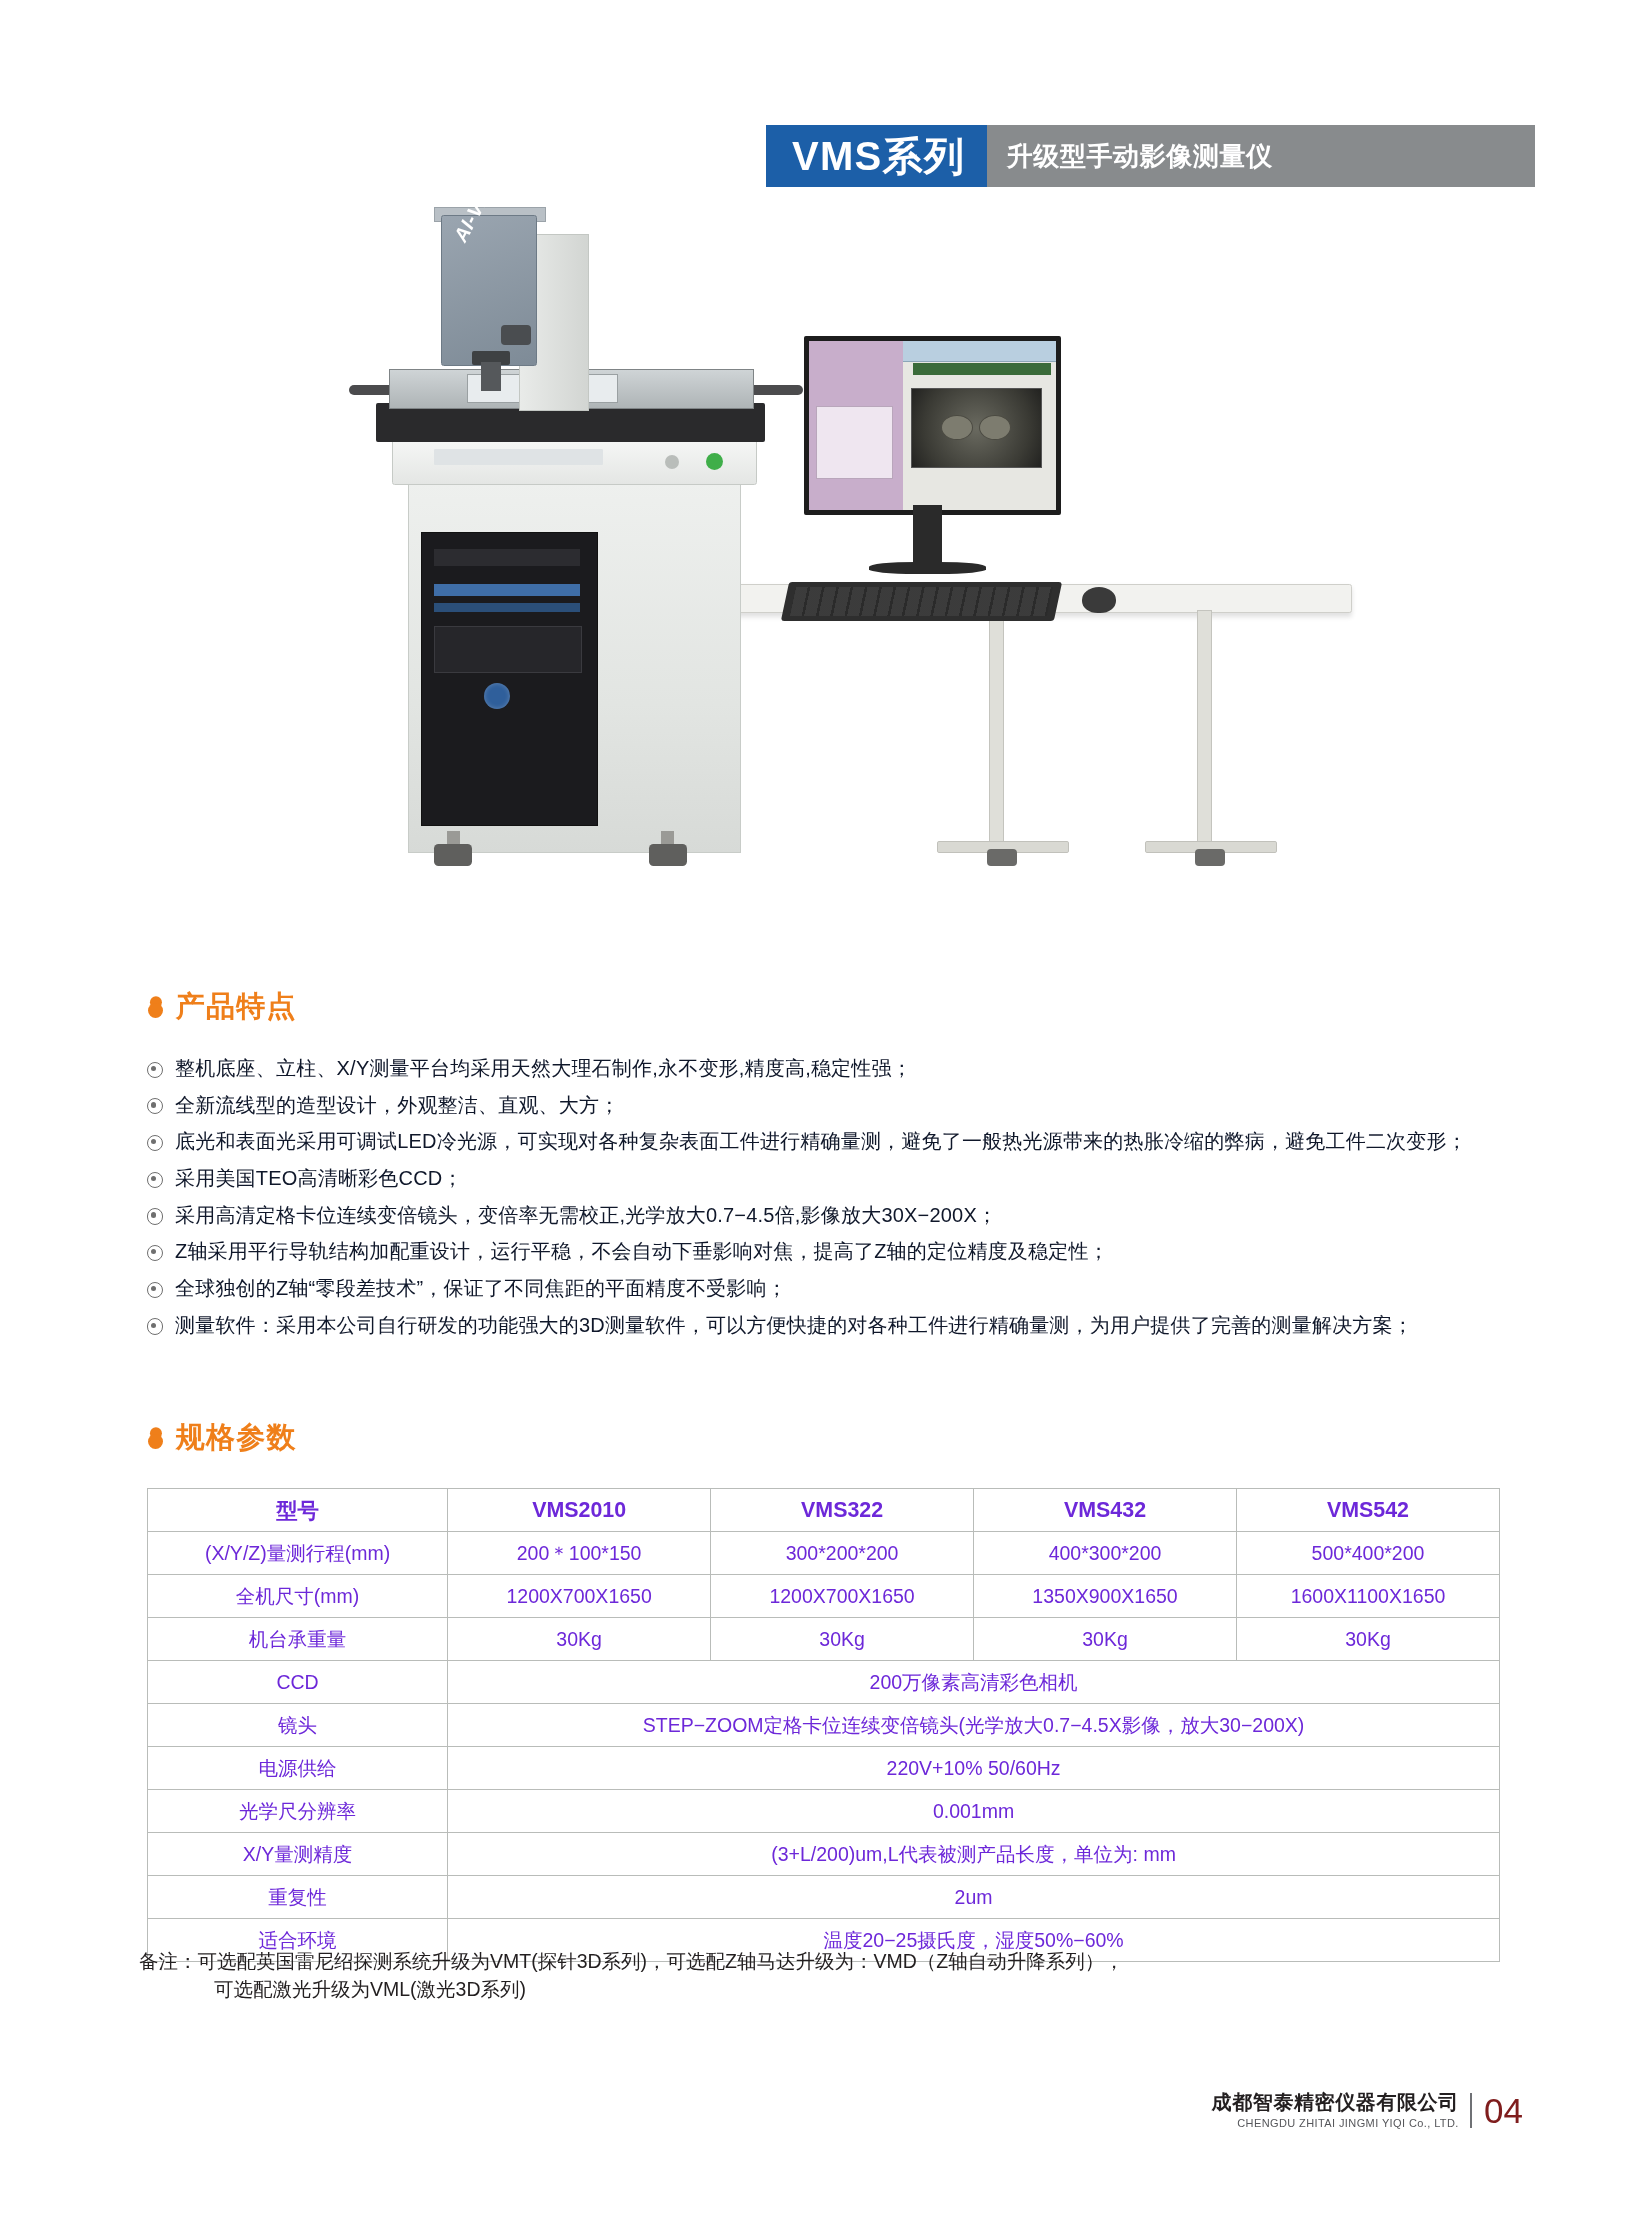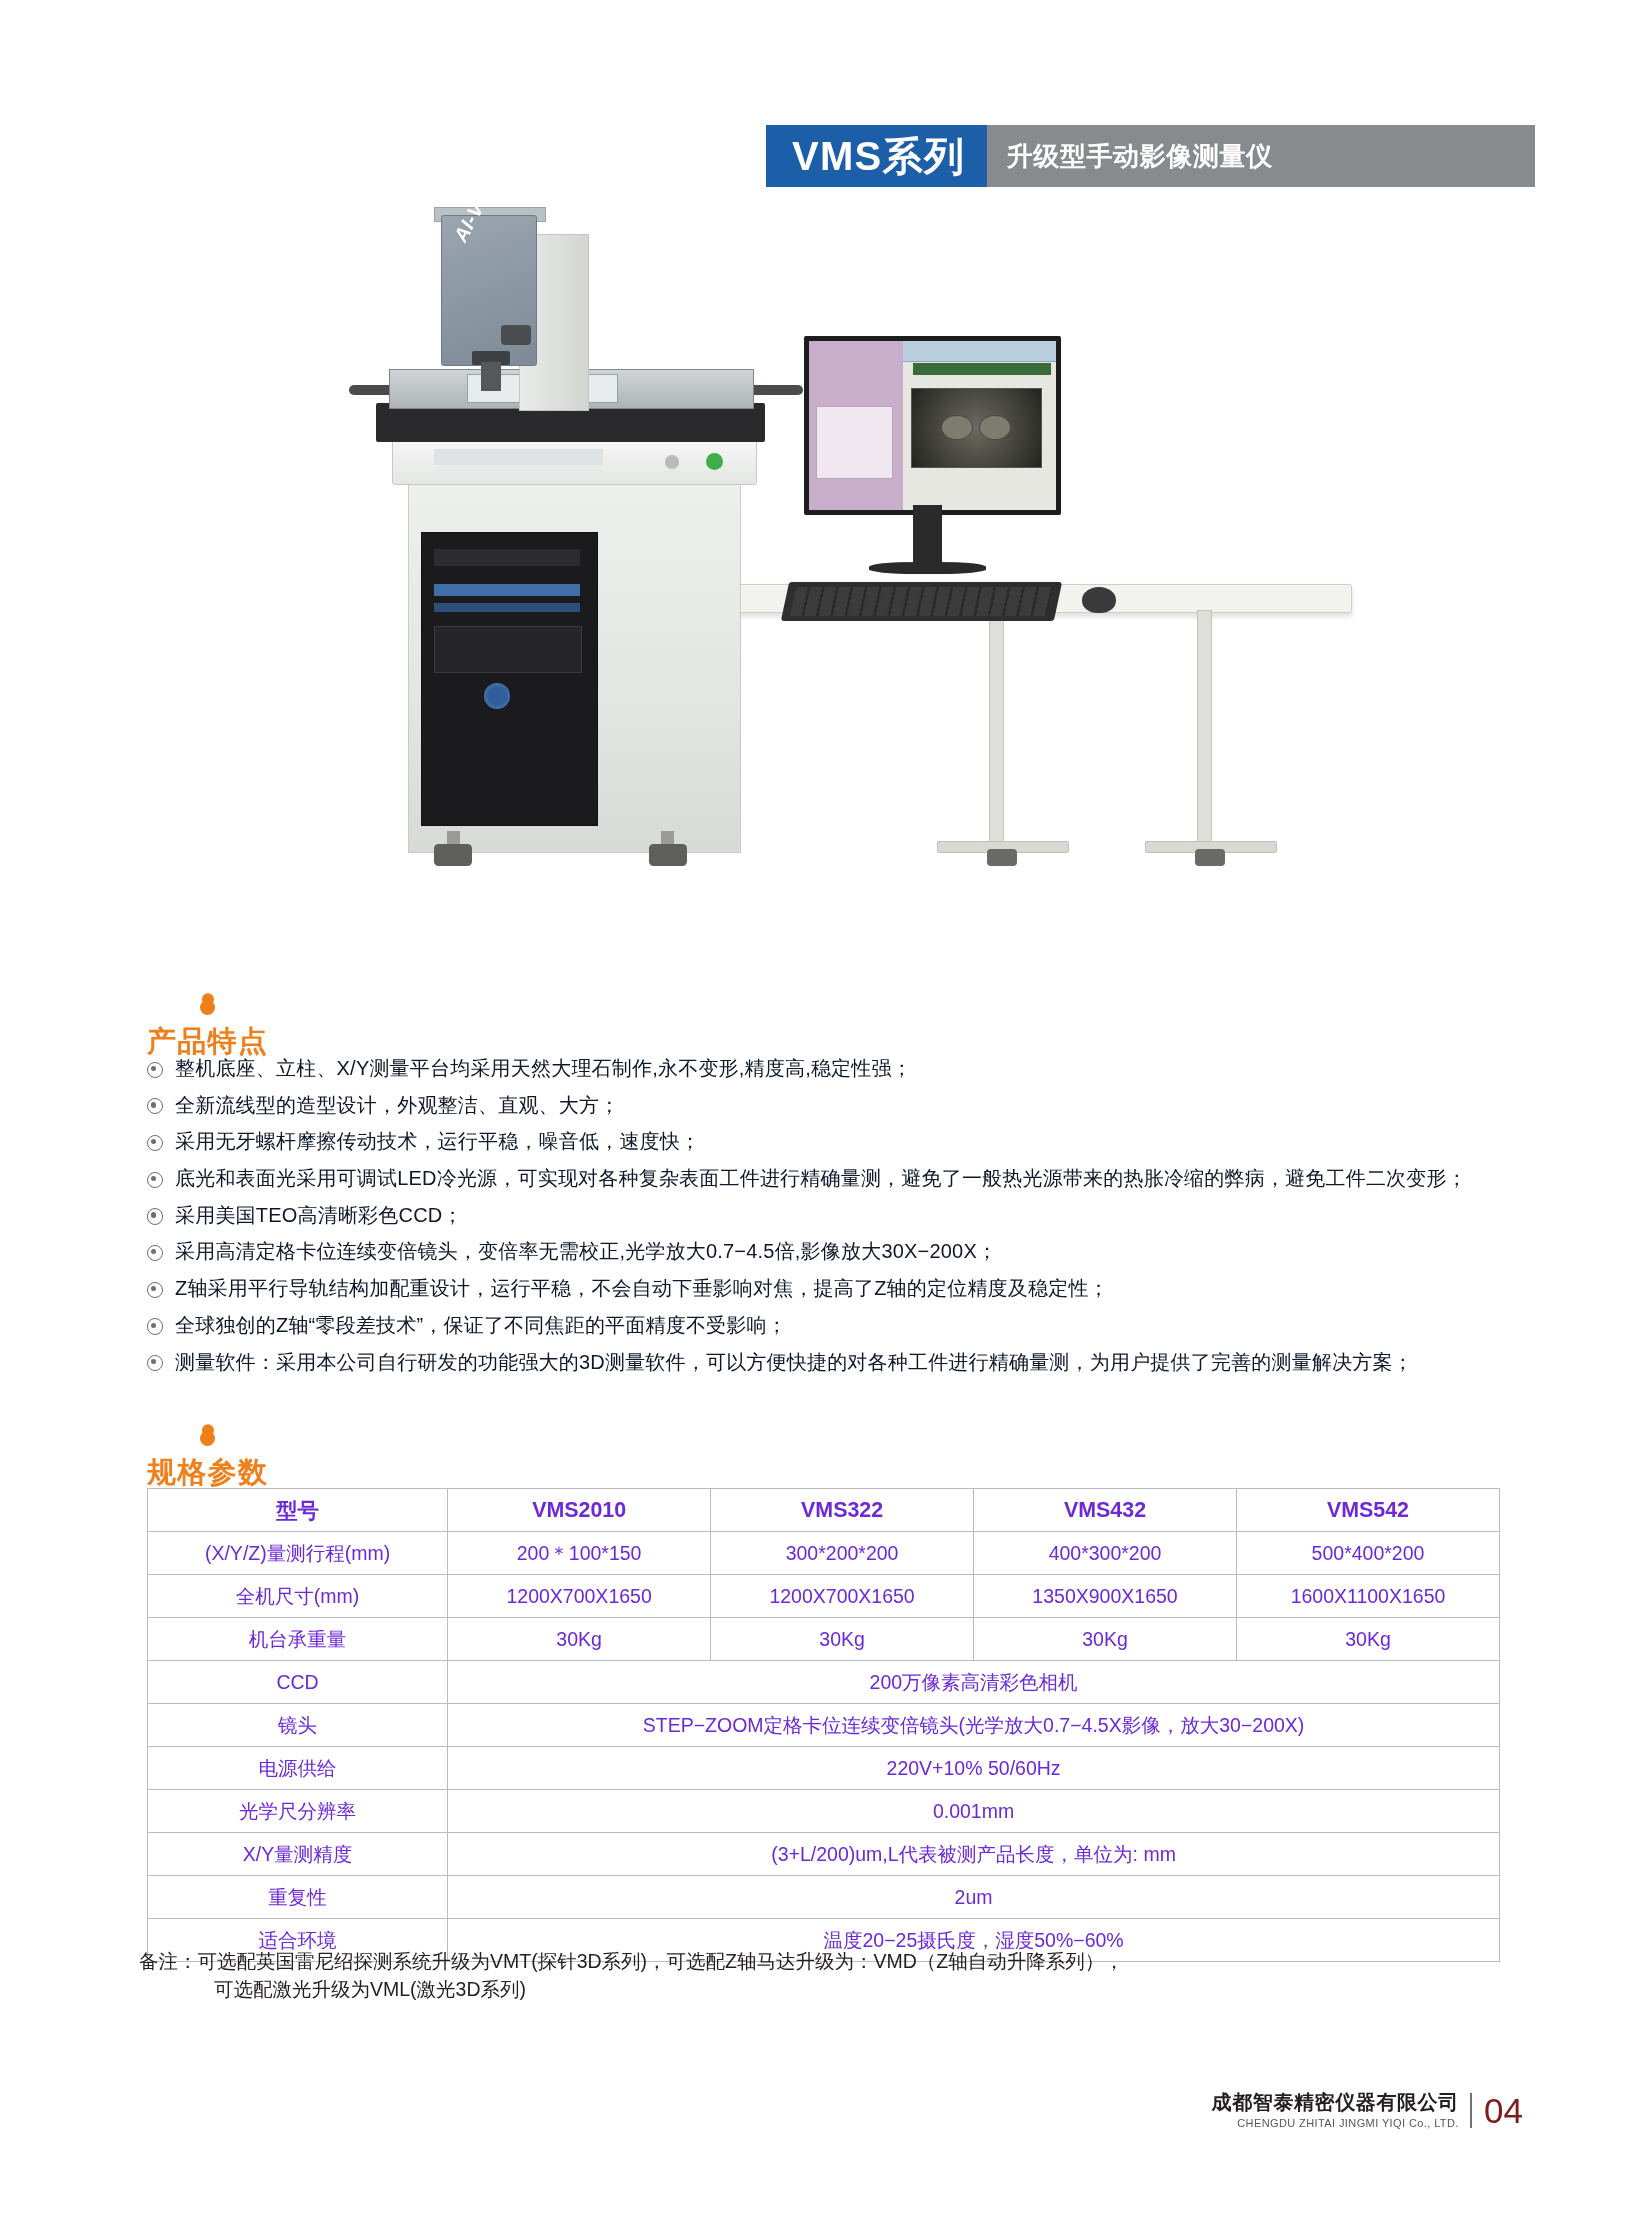--- a/index.html
+++ b/index.html
@@ -466,21 +466,20 @@
     background: #3a3a3a;
     border-radius: 50% 50% 46% 46%;
   }
 
   
   .section-heading {
     position: absolute;
     display: flex;
     align-items: center;
     gap: 11.7px;
-    flex-direction: column;
   }
   .flame-icon {
     width: 17px;
     height: 23.4px;
     position: relative;
   }
   .flame-icon:before {
     content: "";
     position: absolute;
     left: 2.6px;
@@ -709,24 +708,20 @@
 </div>
 
 <div class="features">
   <div class="feature-item">
     <span class="feature-bullet"></span>
     <span class="feature-text">整机底座、立柱、X/Y测量平台均采用天然大理石制作,永不变形,精度高,稳定性强；</span>
   </div>
   <div class="feature-item">
     <span class="feature-bullet"></span>
     <span class="feature-text">全新流线型的造型设计，外观整洁、直观、大方；</span>
-  </div>
-  <div class="feature-item">
-    <span class="feature-bullet"></span>
-    <span class="feature-text">采用无牙螺杆摩擦传动技术，运行平稳，噪音低，速度快；</span>
   </div>
   <div class="feature-item">
     <span class="feature-bullet"></span>
     <span class="feature-text">底光和表面光采用可调试LED冷光源，可实现对各种复杂表面工件进行精确量测，避免了一般热光源带来的热胀冷缩的弊病，避免工件二次变形；</span>
   </div>
   <div class="feature-item">
     <span class="feature-bullet"></span>
     <span class="feature-text">采用美国TEO高清晰彩色CCD；</span>
   </div>
   <div class="feature-item">

